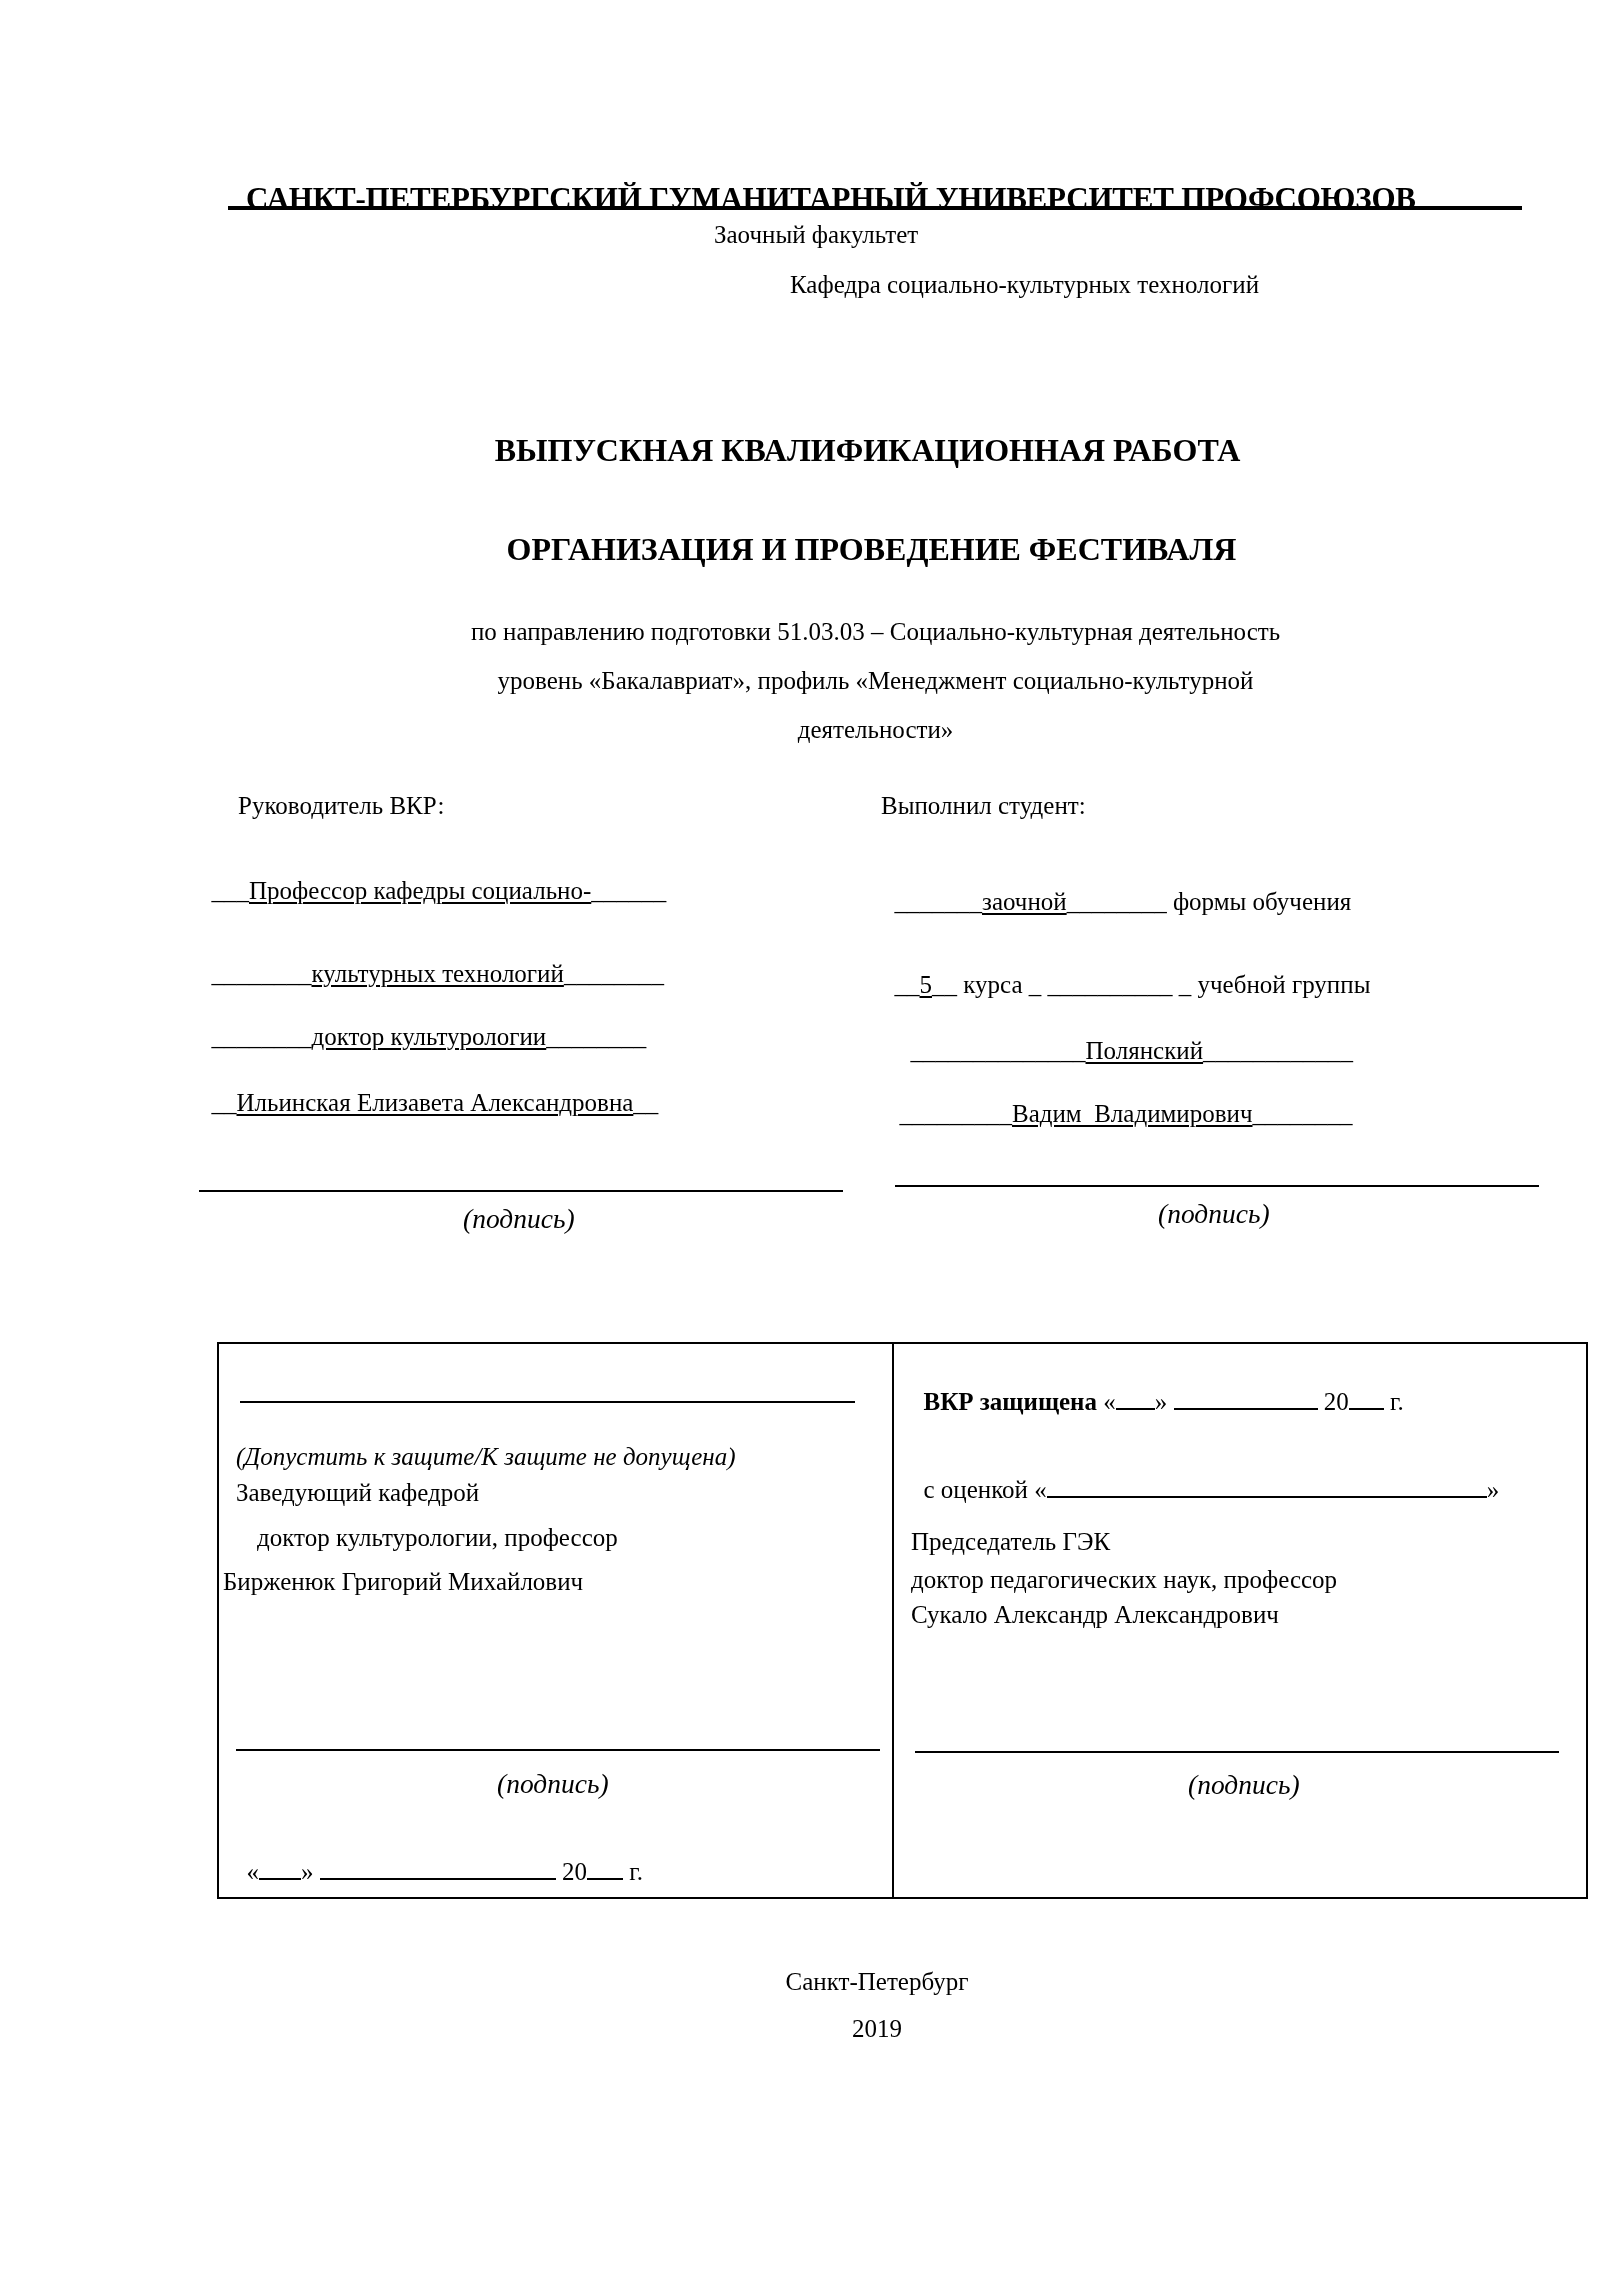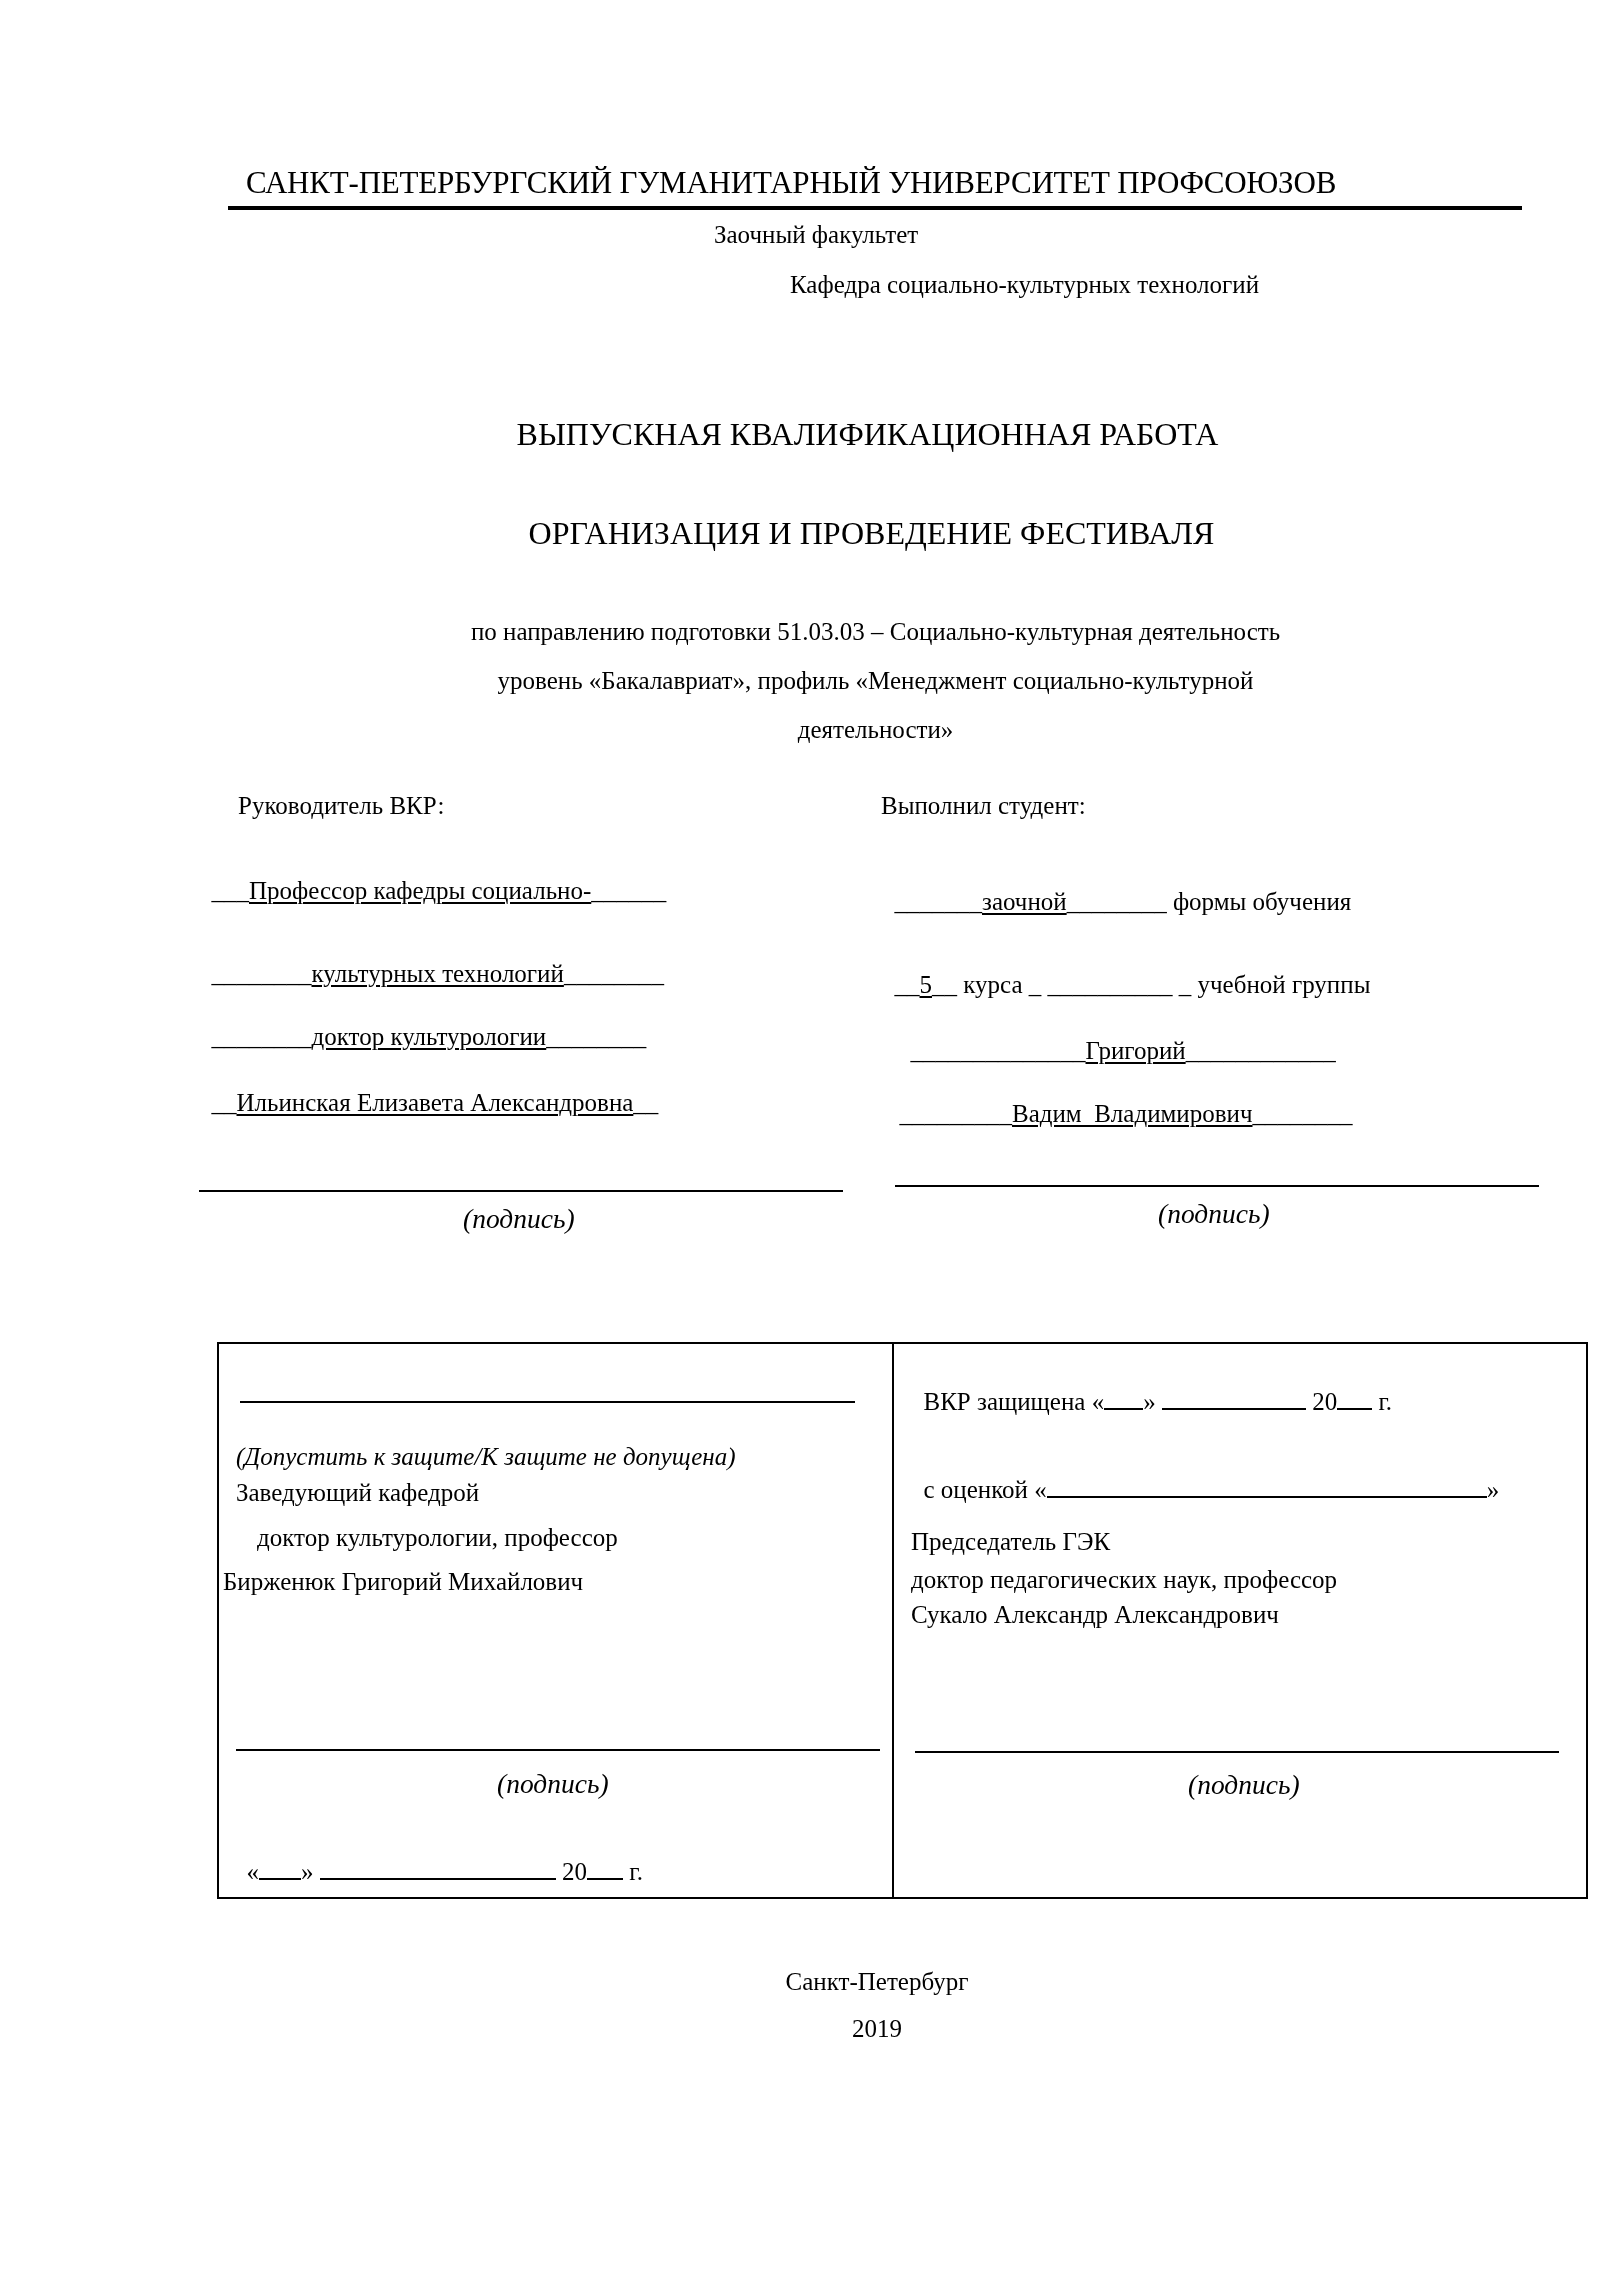--- a/index.html
+++ b/index.html
@@ -1,19 +1,19 @@
 <!DOCTYPE html>
 <html style="font-size:12.6px"><head>
 <meta charset="utf-8">
 <style>
   html, body { margin:0; padding:0; background:#ffffff; }
   body { width:1623px; height:2295px; position:relative; overflow:hidden;
          font-family:"Liberation Serif","DejaVu Serif",serif; color:#000; }
   .t { position:absolute; white-space:pre; line-height:1; font-size:25px; }
-  .b { font-weight:normal; }
+  .b { font-weight:bold;margin-top:16px; }
   .i { font-style:italic; }
   .c { text-align:center; }
   .u { text-decoration:underline; text-decoration-thickness:1.6px; text-underline-offset:3.1px; }
   .rule { position:absolute; background:#000; }
   .line { position:absolute; height:2.4px; background:#000; }
   .tbl { position:absolute; left:217px; top:1342px; width:1371px; height:557px;
          border:2.4px solid #000; box-sizing:border-box; }
   .divider { position:absolute; left:892px; top:1342px; width:1.6px; height:557px; background:#000; }
 </style>
 </head>
@@ -49,21 +49,21 @@
 
 <div class="t" style="left:881px; top:793px;">Выполнил студент:</div>
 
 <div class="t" style="left:882px; top:864px;">
   <span>_______</span><span class="u">заочной</span><span>______</span><span>__ формы обучения</span>
 </div>
 <div class="t" style="left:882px; top:947px;">
   <span>__</span><span class="u">5</span><span>__ курса</span> <span>_ __________ _</span> <span>учебной группы</span>
 </div>
 <div class="t" style="left:898px; top:1013px;">
-  <span>______________</span><span class="u">Григорий</span><span>____________</span>
+  <span>______________</span><span class="u">Полянский</span><span>____________</span>
 </div>
 <div class="t" style="left:887px; top:1076px;">
   <span>_________</span><span class="u">Вадим  Владимирович</span><span>________</span>
 </div>
 <div class="line" style="left:895px; top:1185px; width:644px;"></div>
 <div class="t i" style="left:1158px; top:1200px; font-size:27.5px;">(подпись)</div>
 
 <div class="tbl"></div>
 <div class="divider"></div>
 

